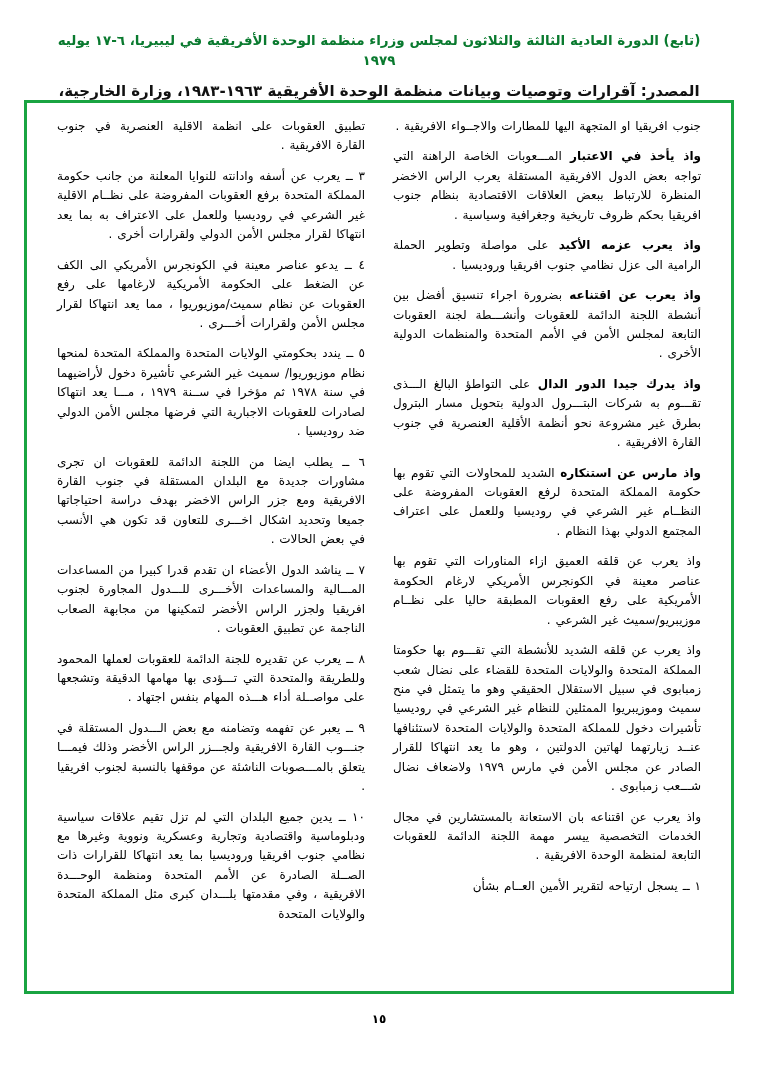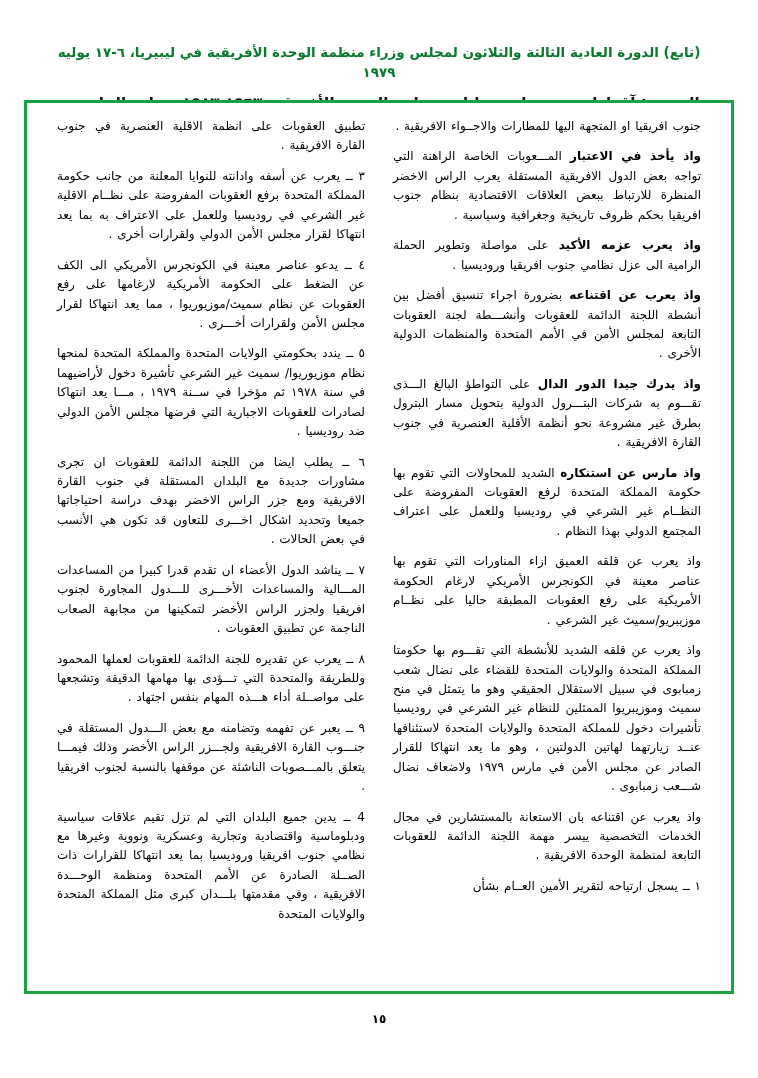--- a/index.html
+++ b/index.html
@@ -13,21 +13,21 @@
     position: relative;
     font-family: "DejaVu Sans", sans-serif;
     color: #000000;
     overflow: hidden;
   }
   .page {
     width: 758px;
     height: 1056px;
     position: relative;
     box-sizing: border-box;
-    padding: 16px;
+    padding: 4px;
   }
   .header {
     text-align: center;
     padding: 26px 40px 0 40px;
   }
   .doc-title {
     font-size: 13.5px;
     font-weight: bold;
     color: #0a7a2f;
     line-height: 1.5;
@@ -115,21 +115,21 @@
 
       <div class="col col-left">
         <p class="para"><span class="lead"></span><span>تطبيق العقوبات على انظمة الاقلية العنصرية في جنوب القارة الافريقية .</span></p>
         <p class="para"><span class="lead"></span><span>٣ ــ يعرب عن أسفه وادانته للنوايا المعلنة من جانب حكومة المملكة المتحدة برفع العقوبات المفروضة على نظــام الاقلية غير الشرعي في روديسيا وللعمل على الاعتراف به بما يعد انتهاكا لقرار مجلس الأمن الدولي ولقرارات أخرى .</span></p>
         <p class="para"><span class="lead"></span><span>٤ ــ يدعو عناصر معينة في الكونجرس الأمريكي الى الكف عن الضغط على الحكومة الأمريكية لارغامها على رفع العقوبات عن نظام سميث/موزيوريوا ، مما يعد انتهاكا لقرار مجلس الأمن ولقرارات أخـــرى .</span></p>
         <p class="para"><span class="lead"></span><span>٥ ــ يندد بحكومتي الولايات المتحدة والمملكة المتحدة لمنحها نظام موزيوريوا/ سميث غير الشرعي تأشيرة دخول لأراضيهما في سنة ١٩٧٨ ثم مؤخرا في ســنة ١٩٧٩ ، مـــا يعد انتهاكا لصادرات للعقوبات الاجبارية التي فرضها مجلس الأمن الدولي ضد روديسيا .</span></p>
         <p class="para"><span class="lead"></span><span>٦ ــ يطلب ايضا من اللجنة الدائمة للعقوبات ان تجرى مشاورات جديدة مع البلدان المستقلة في جنوب القارة الافريقية ومع جزر الراس الاخضر بهدف دراسة احتياجاتها جميعا وتحديد اشكال اخـــرى للتعاون قد تكون هي الأنسب في بعض الحالات .</span></p>
         <p class="para"><span class="lead"></span><span>٧ ــ يناشد الدول الأعضاء ان تقدم قدرا كبيرا من المساعدات المـــالية والمساعدات الأخـــرى للـــدول المجاورة لجنوب افريقيا ولجزر الراس الأخضر لتمكينها من مجابهة الصعاب الناجمة عن تطبيق العقوبات .</span></p>
         <p class="para"><span class="lead"></span><span>٨ ــ يعرب عن تقديره للجنة الدائمة للعقوبات لعملها المحمود وللطريقة والمتحدة التي تـــؤدى بها مهامها الدقيقة وتشجعها على مواصــلة أداء هـــذه المهام بنفس اجتهاد .</span></p>
         <p class="para"><span class="lead"></span><span>٩ ــ يعبر عن تفهمه وتضامنه مع بعض الـــدول المستقلة في جنـــوب القارة الافريقية ولجـــزر الراس الأخضر وذلك فيمـــا يتعلق بالمـــصوبات الناشئة عن موقفها بالنسبة لجنوب افريقيا .</span></p>
-        <p class="para"><span class="lead"></span><span>4 ــ يدين جميع البلدان التي لم تزل تقيم علاقات سياسية ودبلوماسية واقتصادية وتجارية وعسكرية ونووية وغيرها مع نظامي جنوب افريقيا وروديسيا بما يعد انتهاكا للقرارات ذات الصــلة الصادرة عن الأمم المتحدة ومنظمة الوحـــدة الافريقية ، وفي مقدمتها بلـــدان كبرى مثل المملكة المتحدة والولايات المتحدة</span></p>
+        <p class="para"><span class="lead"></span><span>١٠ ــ يدين جميع البلدان التي لم تزل تقيم علاقات سياسية ودبلوماسية واقتصادية وتجارية وعسكرية ونووية وغيرها مع نظامي جنوب افريقيا وروديسيا بما يعد انتهاكا للقرارات ذات الصــلة الصادرة عن الأمم المتحدة ومنظمة الوحـــدة الافريقية ، وفي مقدمتها بلـــدان كبرى مثل المملكة المتحدة والولايات المتحدة</span></p>
       </div>
 
     </div>
   </div>
 
   <div class="page-number">١٥</div>
 
 </div>
 
 </body></html>

